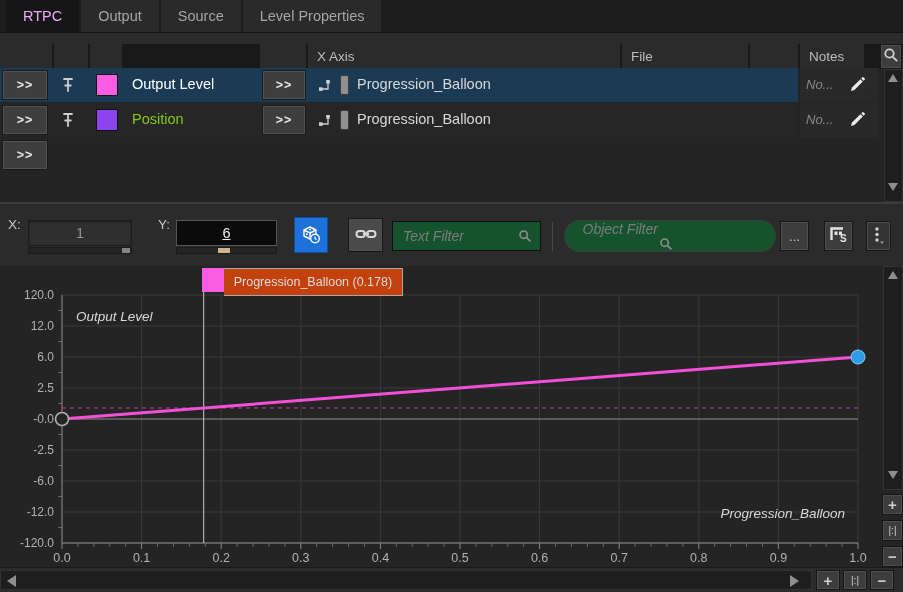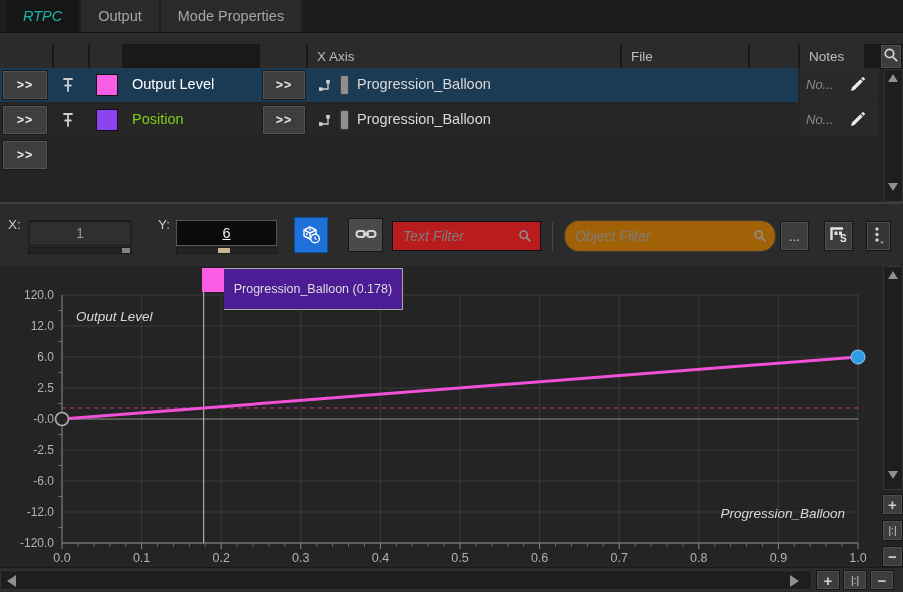--- a/index.html
+++ b/index.html
@@ -6,21 +6,21 @@
   .app{position:relative;width:903px;height:592px;background:#2b2b2b;
        font-family:"Liberation Sans",sans-serif;overflow:hidden;color:#cfcfcf;
        -webkit-font-smoothing:antialiased;}
   .abs{position:absolute;}
 
   
   .tabbar{position:absolute;top:0;left:0;right:0;height:33px;background:#1d1d1d;
           display:flex;align-items:stretch;padding-left:6px;border-bottom:1px solid #141414;box-sizing:border-box;}
   .tab{padding:0 17px;display:flex;align-items:center;font-size:14.5px;color:#a6a6a6;
        background:#2a2a2a;margin-right:2px;cursor:default;white-space:nowrap;}
-  .tab.active{background:#161616;color:#14b8a6;font-style:italic;}
+  .tab.active{background:#161616;color:#f0abfc;}
 
   
   .table-sec{position:absolute;top:44px;left:0;width:903px;height:158px;background:#242424;}
   .hrow{position:absolute;top:0;left:0;width:882px;height:24px;background:#191919;}
   .hcell{position:absolute;top:0;height:24px;background:#2b2b2b;color:#bdbdbd;font-size:13.5px;
          display:flex;align-items:center;padding-left:9px;box-sizing:border-box;}
   .trow{position:absolute;left:0;width:882px;height:34px;}
   .row-main{position:absolute;left:0;top:0;width:798px;height:34px;background:#262626;}
   .trow.selected .row-main{background:#1b3a54;}
   .notes-cell{position:absolute;left:800px;top:0;width:78px;height:34px;background:#292929;}
@@ -55,47 +55,48 @@
   .tb-label{position:absolute;top:13px;font-size:13.5px;color:#c9c9c9;}
   .spin{position:absolute;top:16px;height:26px;border:1px solid #1c1c1c;box-sizing:border-box;
         font-family:"Liberation Sans",sans-serif;font-size:14.5px;text-align:center;outline:none;}
   .spin.x{background:#2f2f2f;color:#979797;box-shadow:inset 0 1px 2px #1a1a1a;}
   .spin.y{background:#0b0b0b;color:#f0f0f0;border:1px solid #555;text-decoration:underline;}
   .slider{position:absolute;top:43px;height:7px;background:#242424;border:1px solid #1a1a1a;box-sizing:border-box;}
   .slider .mark{position:absolute;top:0;height:5px;}
   .sqbtn{position:absolute;background:#3d3d3d;border:1px solid #161616;box-shadow:inset 0 0 0 1px #4e4e4e;
          color:#cfcfcf;display:flex;align-items:center;justify-content:center;box-sizing:border-box;
          cursor:pointer;padding:0;font-family:"Liberation Sans",sans-serif;}
-  .filter{position:absolute;top:17px;height:30px;background:#b91c1c;border:1px solid #0f0f0f;
+  .filter{position:absolute;top:17px;height:30px;background:#14532d;border:1px solid #0f0f0f;
           box-sizing:border-box;display:flex;align-items:center;}
   .filter input{flex:1;background:transparent;border:none;outline:none;color:#d0d0d0;
           font-family:"Liberation Sans",sans-serif;font-size:14px;padding:0 4px 0 10px;min-width:0;}
   .filter input::placeholder{color:#7d7d7d;font-style:italic;}
   .filter .sic{margin-right:8px;flex:none;display:flex;}
-  .filter.pill{border-radius:15px;border:1px solid #3a3a3a;background:#a16207;}
+  .filter.pill{border-radius:15px;border:1px solid #3a3a3a;background:#14532d;flex-direction:column;}
   .vsep{position:absolute;top:18px;width:1px;height:29px;background:#474747;}
 
   
   .graph-sec{position:absolute;top:266px;left:0;width:903px;height:301px;background:#242424;}
   .tooltip{position:absolute;top:2px;height:24px;display:flex;}
   .tt-swatch{width:22px;height:24px;flex:none;}
-  .tt-label{height:24px;display:flex;align-items:center;padding:8px 10px;background:#4c1d95;
+  .tt-label{height:24px;display:flex;align-items:center;padding:1px 10px;background:#c2410c;
             border:1px solid #a8a8a8;border-left:none;color:#dcdcdc;font-size:12.5px;white-space:nowrap;}
   .hbar{position:absolute;top:567px;left:0;width:903px;height:25px;background:#2b2b2b;border-top:1px solid #1a1a1a;box-sizing:border-box;}
   svg text{font-family:"Liberation Sans",sans-serif;}
 </style>
 </head>
 <body>
 
 <div class="app">
 
   <div class="tabbar">
     <div class="tab active">RTPC</div>
     <div class="tab">Output</div>
-    <div class="tab">Mode Properties</div>
+    <div class="tab">Source</div>
+    <div class="tab">Level Properties</div>
   </div>
 
   <div class="table-sec">
     <div class="hrow">
       <div class="hcell" style="left:0;width:52px"></div>
       <div class="hcell" style="left:54px;width:34px"></div>
       <div class="hcell" style="left:90px;width:32px"></div>
       <div class="hcell" style="left:260px;width:46px"></div>
       <div class="hcell" style="left:308px;width:312px">X Axis</div>
       <div class="hcell" style="left:622px;width:126px">File</div>

